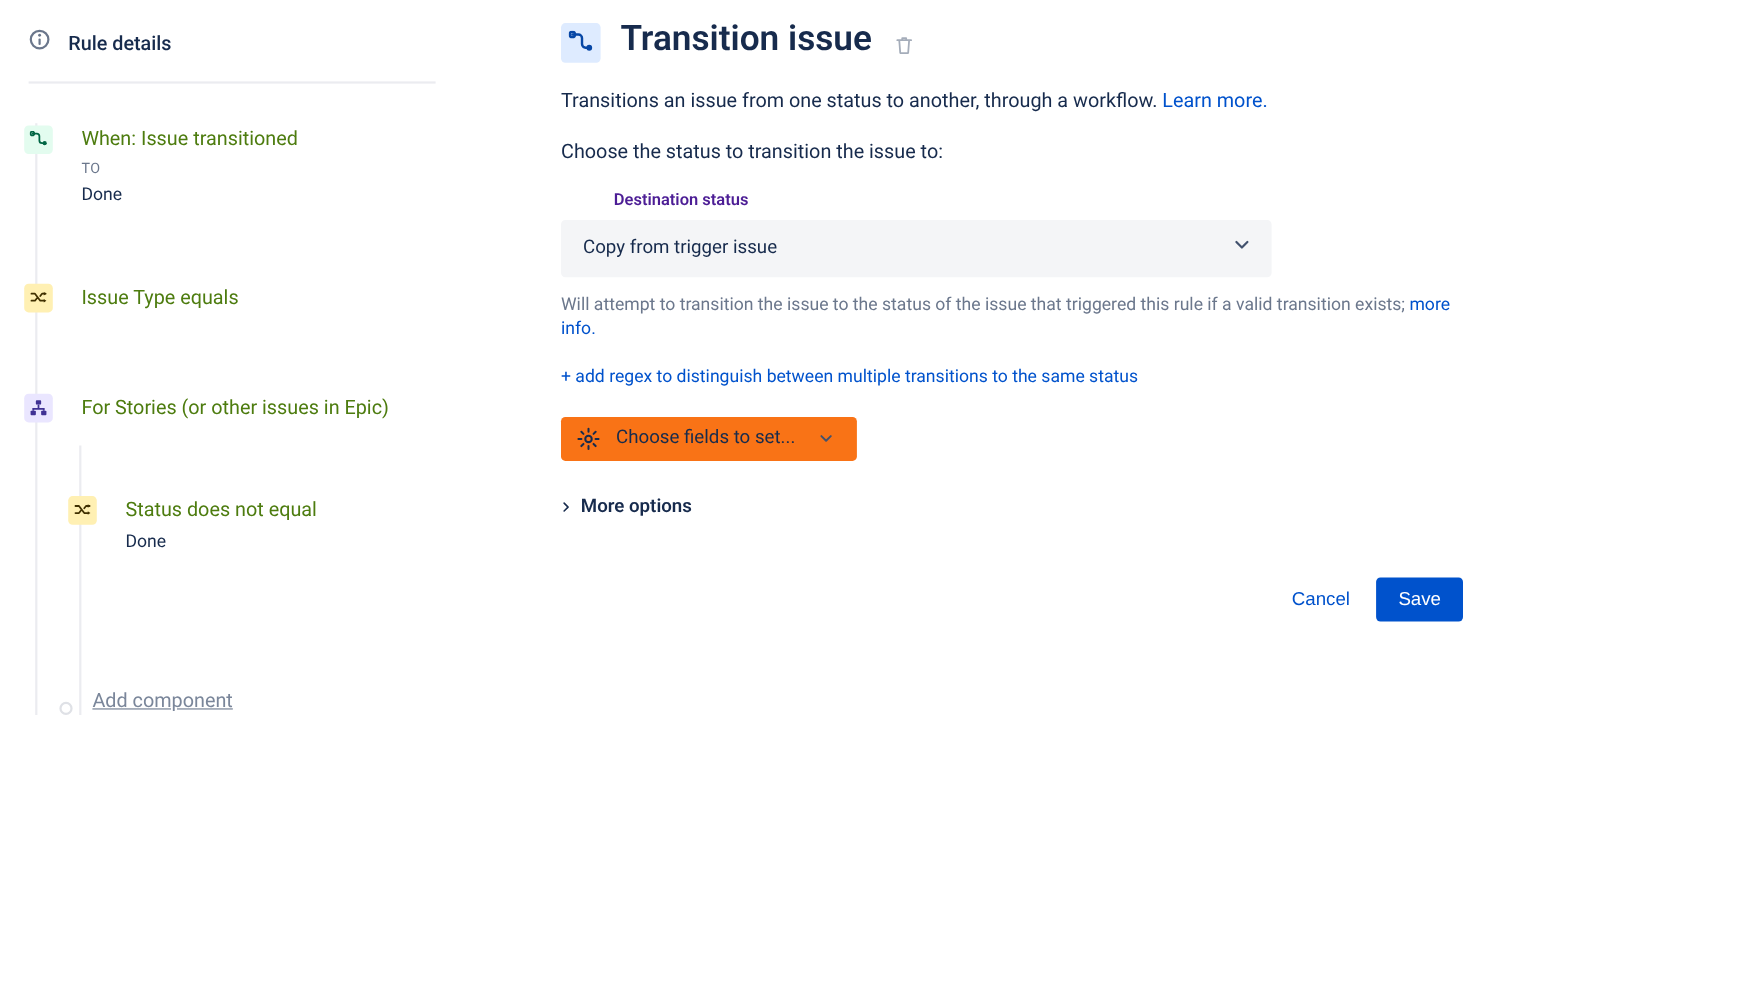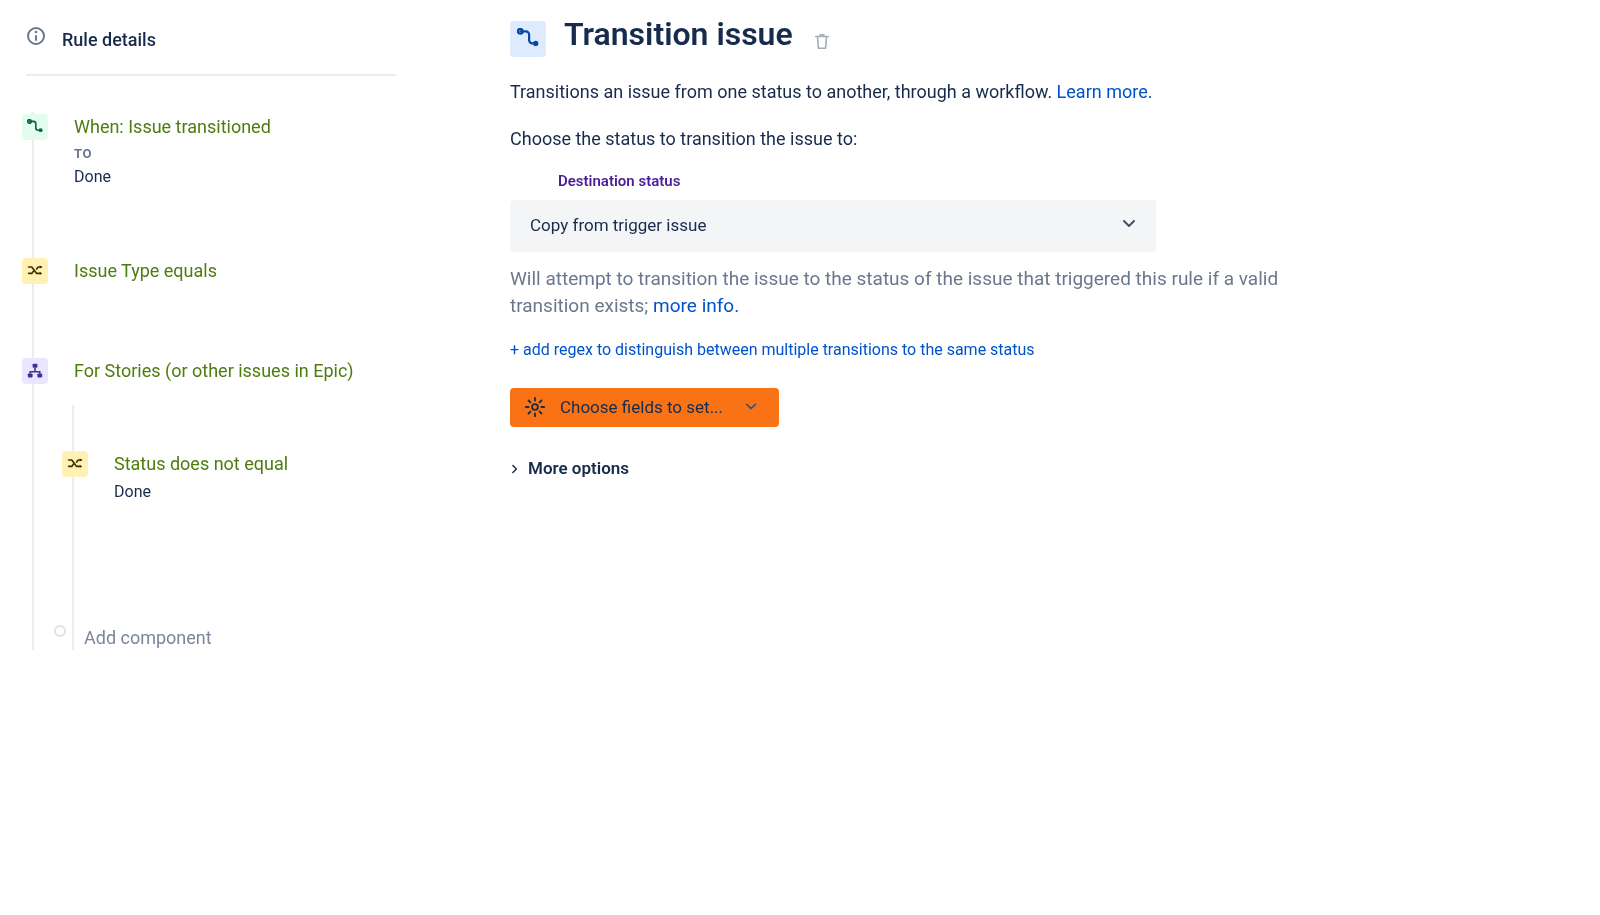--- a/index.html
+++ b/index.html
@@ -84,21 +84,21 @@
   .ic-blue   { background: #DEEBFF; color: #0747A6; }
   .step-icon svg { width: 16px; height: 16px; }
   .step h3 {
     font-size: 18px;
     font-weight: 400;
     color: #4d7c0f;
     margin-bottom: 5px;
   }
   .step .subcap {
     font-size: 13px;
-    font-weight: 700;
+    font-weight: 400;
     color: #6B778C;
     letter-spacing: 0.5px;
     text-transform: uppercase;
   }
   .step .subtext {
     font-size: 16px;
     color: #172B4D;
     margin-top: 3px;
   }
   .step .chip {
@@ -112,25 +112,26 @@
     padding: 3px 7px;
     border-radius: 3px;
     margin-top: 6px;
   }
   .gap-md { height: 44px; }
 
   .add-comp {
     position: relative;
     margin-left: -24px;
     display: flex;
-    align-items: flex-start;
+    align-items: flex-end;
     gap: 18px;
     color: #6B778C;
     margin-top: 62px;
     cursor: pointer;
+    text-decoration: underline;
   }
   .add-comp .dot {
     width: 12px;
     height: 12px;
     border: 2px solid #DFE1E6;
     border-radius: 50%;
     background: #fff;
   }
   .add-comp span { font-size: 18px; color: #7A869A; }
 
@@ -171,21 +172,21 @@
     display: flex;
     align-items: center;
     justify-content: space-between;
     width: 646px;
     cursor: pointer;
   }
   .select .chev { color: #42526E; }
 
   .help {
     margin-top: 14px;
-    font-size: 19px;
+    font-size: 16px;
     color: #6B778C;
     max-width: 820px;
   }
   .help a, .linkish { color: #0052CC; text-decoration: none; cursor: pointer; }
 
   .addregex { margin-top: 20px; font-size: 16px; }
 
   .choosebtn {
     margin-top: 26px;
     display: inline-flex;
@@ -395,15 +396,19 @@
         </svg>
     </div>
 
     <div class="moreopt">
       <svg class="chev" viewBox="0 0 14 14">
           <use href="#svg-chev-right"></use>
         </svg>
       <span class="lbl">More options</span>
     </div>
 
+    <div class="actions">
+      <button class="btn-cancel">Cancel</button>
+      <button class="btn-save">Save</button>
+    </div>
   </main>
 
 </div>
 
 </body></html>

